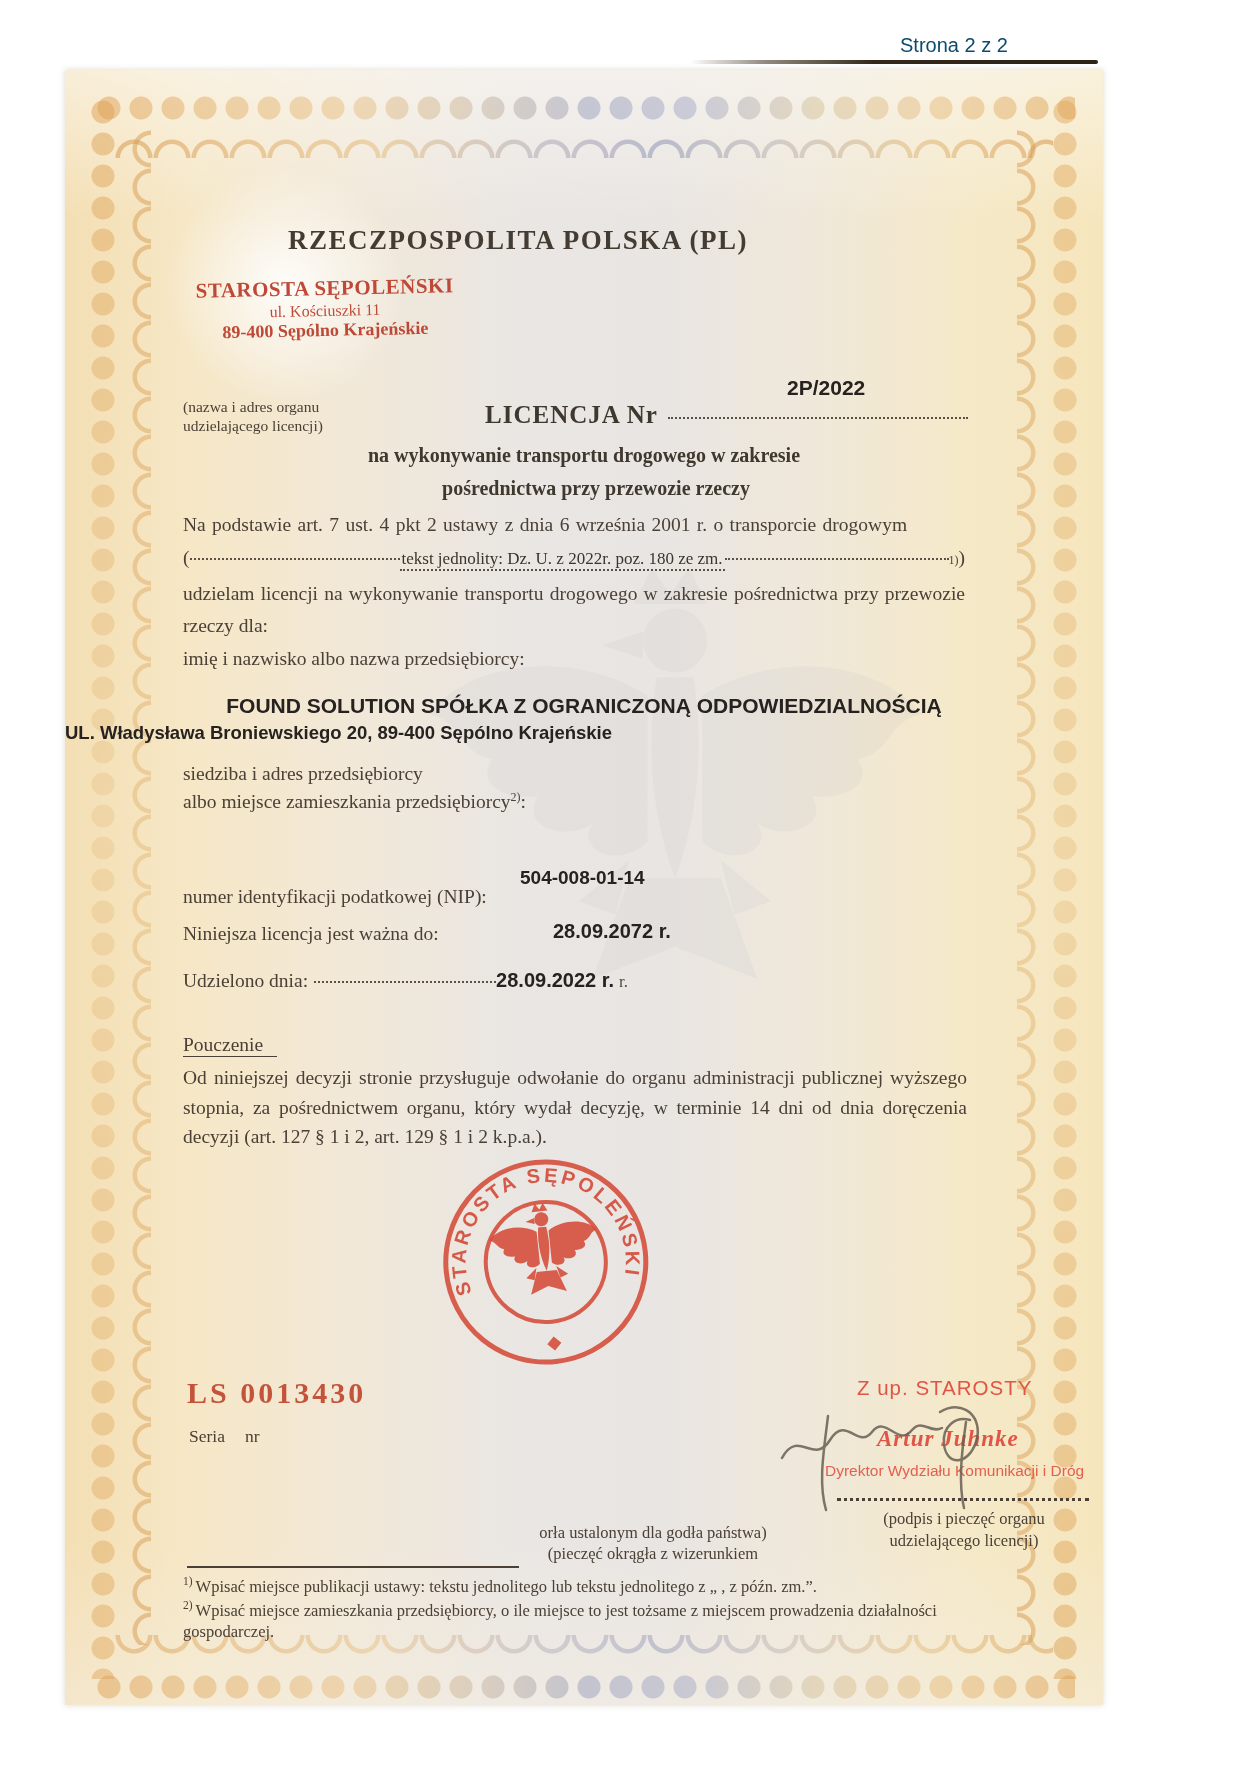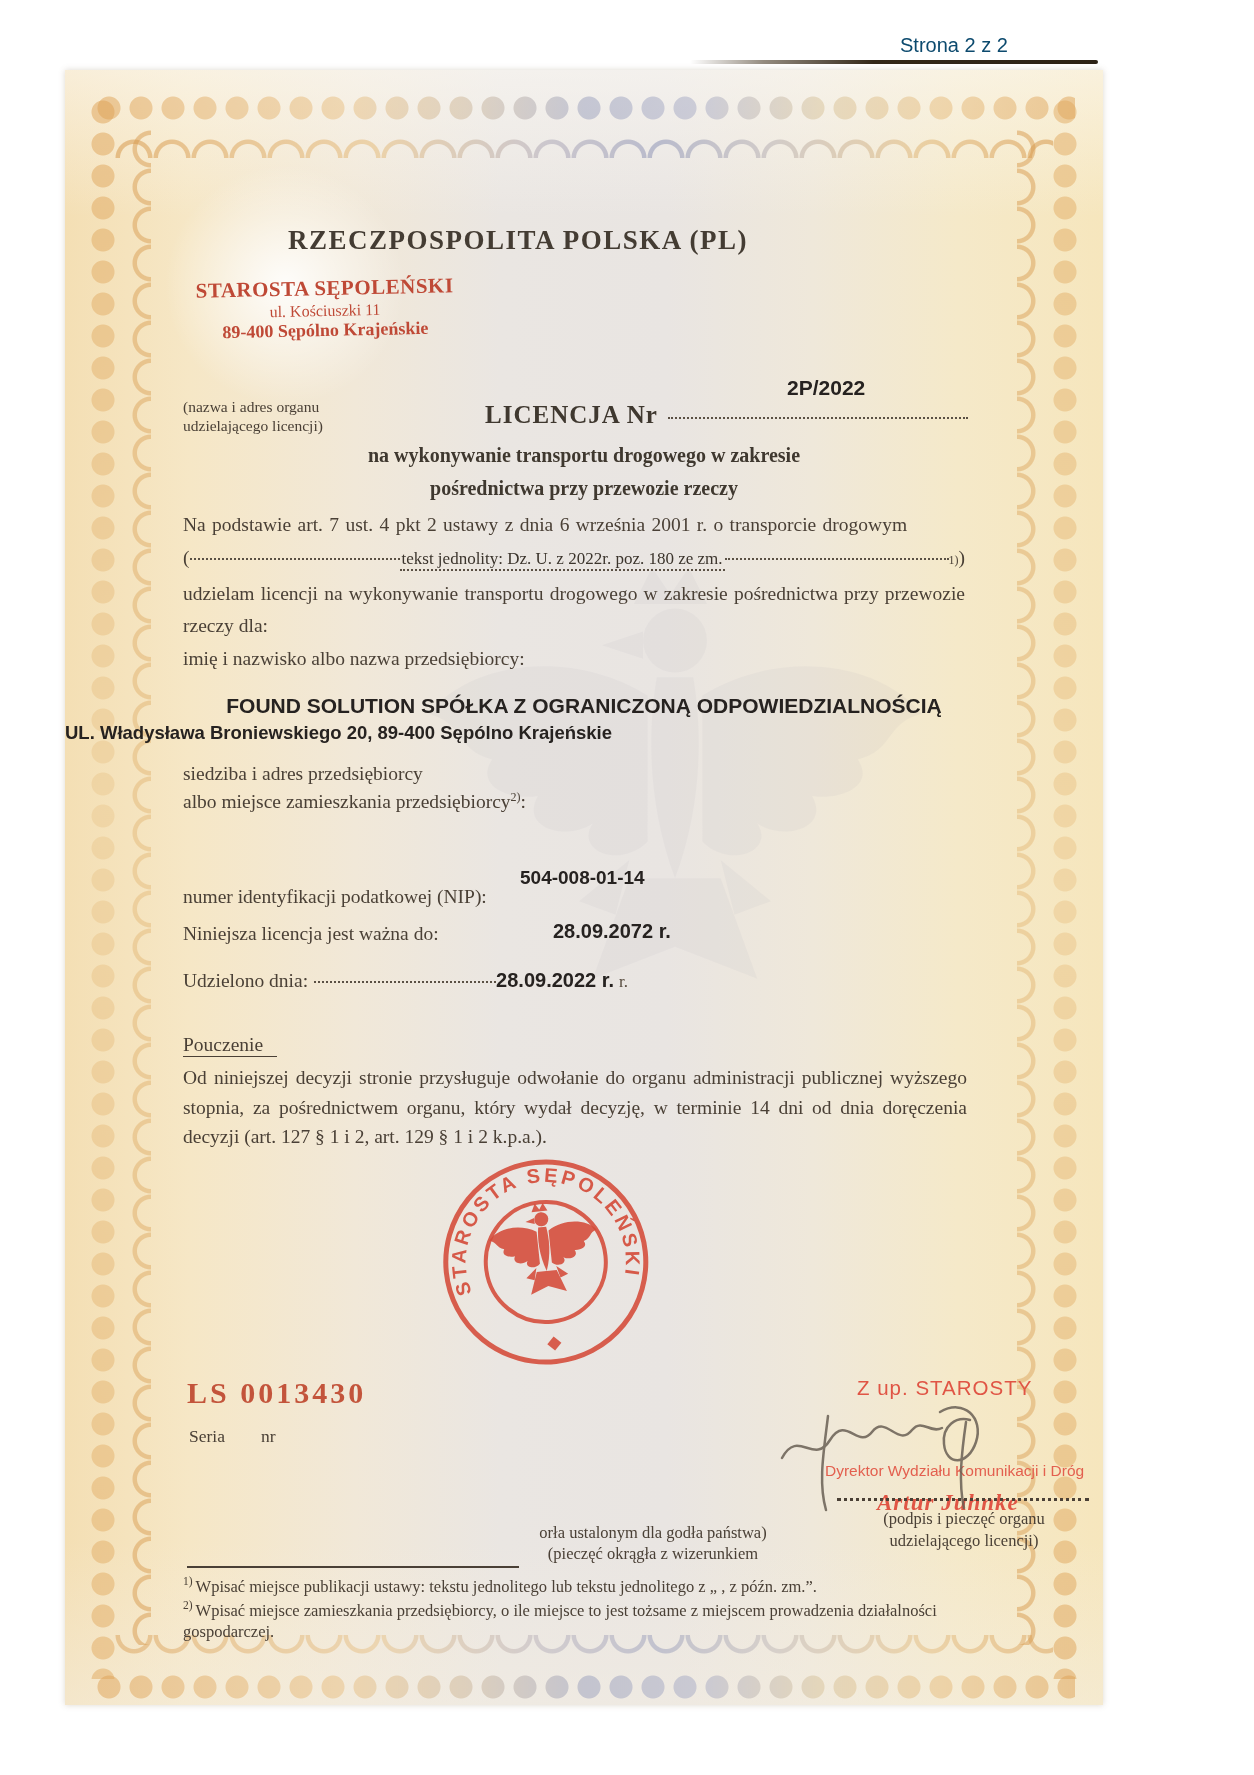--- a/index.html
+++ b/index.html
@@ -65,21 +65,21 @@
   .issuer-stamp .l1{font-size:21px;font-weight:bold;letter-spacing:.5px;}
   .issuer-stamp .l2{font-size:16px;}
   .issuer-stamp .l3{font-size:18px;font-weight:bold;}
   .org-caption{left:118px;top:328px;font-size:15.5px;line-height:1.2;}
   .number-value{left:722px;top:306px;font-family:"Liberation Sans",sans-serif;font-size:21px;font-weight:bold;color:#262220;}
   .licencja-row{left:420px;top:331px;display:flex;align-items:baseline;}
   .licencja-title{font-size:25px;font-weight:bold;letter-spacing:1px;color:#3f382f;}
   .dots{display:inline-block;border-bottom:2.5px dotted #5a5044;}
   .licencja-row .dots{width:300px;margin-left:10px;transform:translateY(-4px);}
   .subtitle1{left:0;top:374px;width:1038px;text-align:center;font-size:20px;font-weight:bold;color:#3f382f;}
-  .subtitle2{left:0;top:407px;width:1038px;text-align:center;font-size:20px;font-weight:bold;color:#3f382f;}
+  .subtitle2{left:0;top:407px;width:1038px;text-align:center;font-size:20px;font-weight:bold;color:#3f382f;padding-left:12px;}
   .legal-basis{left:118px;top:444px;width:790px;font-size:19.5px;white-space:nowrap;word-spacing:1.5px;}
   .publication-row{left:118px;top:477px;width:782px;display:flex;align-items:baseline;font-size:19.5px;}
   .publication-row .d1{width:210px;transform:translateY(-4px);}
   .publication-row .pub{font-size:17px;color:#3b342c;border-bottom:2.5px dotted #5a5044;white-space:nowrap;padding:0 2px;}
   .publication-row .d2{flex:1;transform:translateY(-4px);}
   .publication-row sup{font-size:12px;}
   .grant-text{left:118px;top:508px;width:782px;font-size:19.5px;text-align:justify;line-height:1.62;}
   .name-label{left:118px;top:578px;font-size:19.5px;}
   .company-name{left:0;top:624px;width:1038px;text-align:center;font-family:"Liberation Sans",sans-serif;
     font-size:21px;font-weight:bold;color:#262220;}
@@ -94,25 +94,25 @@
   .granted-row{left:118px;top:899px;display:flex;align-items:baseline;font-size:19.5px;}
   .granted-row .dots{width:182px;margin-left:6px;transform:translateY(-4px);}
   .granted-value{font-family:"Liberation Sans",sans-serif;font-size:20px;font-weight:bold;color:#262220;}
   .granted-suffix{font-size:17px;margin-left:5px;color:#55493d;}
   .pouczenie-heading{left:118px;top:964px;font-size:19.5px;border-bottom:1.5px solid #4a4036;padding-right:14px;}
   .pouczenie-body{left:118px;top:993px;width:784px;font-size:19.5px;text-align:justify;line-height:1.52;}
 
   .round-stamp{left:370px;top:1078px;transform:rotate(-6deg);}
   .serial-value{left:122px;top:1306px;font-size:30px;font-weight:600;letter-spacing:3px;color:#c3543b;}
   .serial-caption{left:124px;top:1356px;font-size:17.5px;color:#4a4036;}
-  .serial-caption .nr{margin-left:36px;}
+  .serial-caption .nr{margin-left:20px;}
   .sig-onbehalf{left:792px;top:1306px;font-family:"Liberation Sans",sans-serif;font-size:20.5px;
     color:#e05545;letter-spacing:1px;}
   .signature-svg{left:705px;top:1316px;}
-  .signer-name{left:812px;top:1420px;font-size:23px;font-weight:bold;font-style:italic;color:#e05545;letter-spacing:1px;}
+  .signer-name{left:812px;top:1356px;font-size:23px;font-weight:bold;font-style:italic;color:#e05545;letter-spacing:1px;}
   .signer-title{left:760px;top:1392px;font-family:"Liberation Sans",sans-serif;font-size:15.5px;color:#e3604f;}
   .sig-dotted{left:772px;top:1426px;width:252px;border-bottom:3px dotted #4a4036;height:2px;}
   .sig-caption{left:758px;top:1438px;width:282px;text-align:center;font-size:16.5px;line-height:1.35;}
   .stamp-caption{left:358px;top:1452px;width:460px;text-align:center;font-size:16.5px;line-height:1.3;}
   .footnote-sep{left:122px;top:1496px;width:332px;border-top:2px solid #4a4036;height:0;}
   .footnote{left:118px;width:845px;font-size:16.5px;line-height:1.3;}
   .footnote.f1{top:1504px;}
   .footnote.f2{top:1528px;}
   .footnote sup{font-size:11.5px;margin-right:3px;}
 </style>

